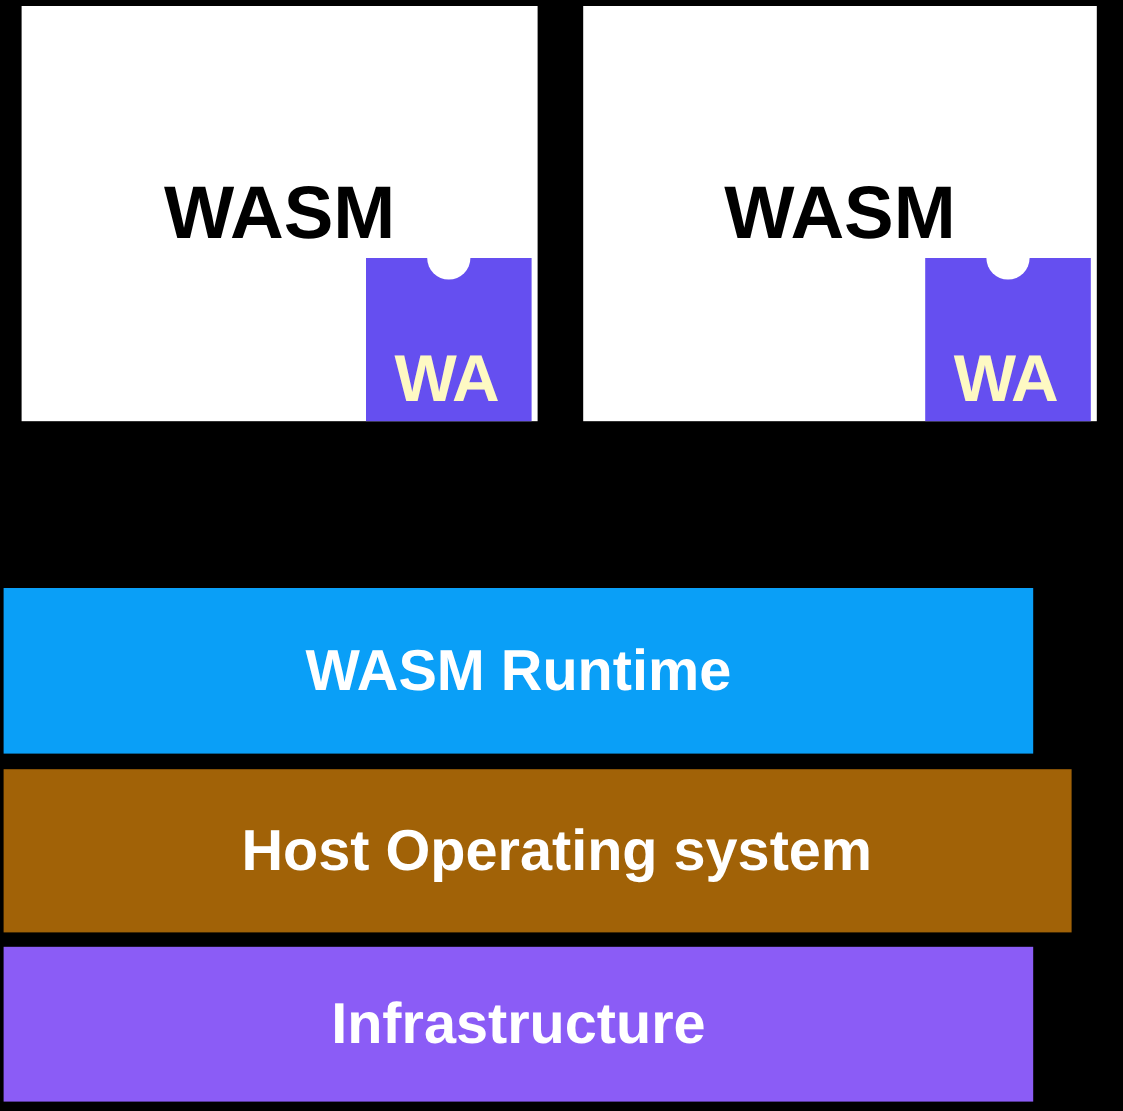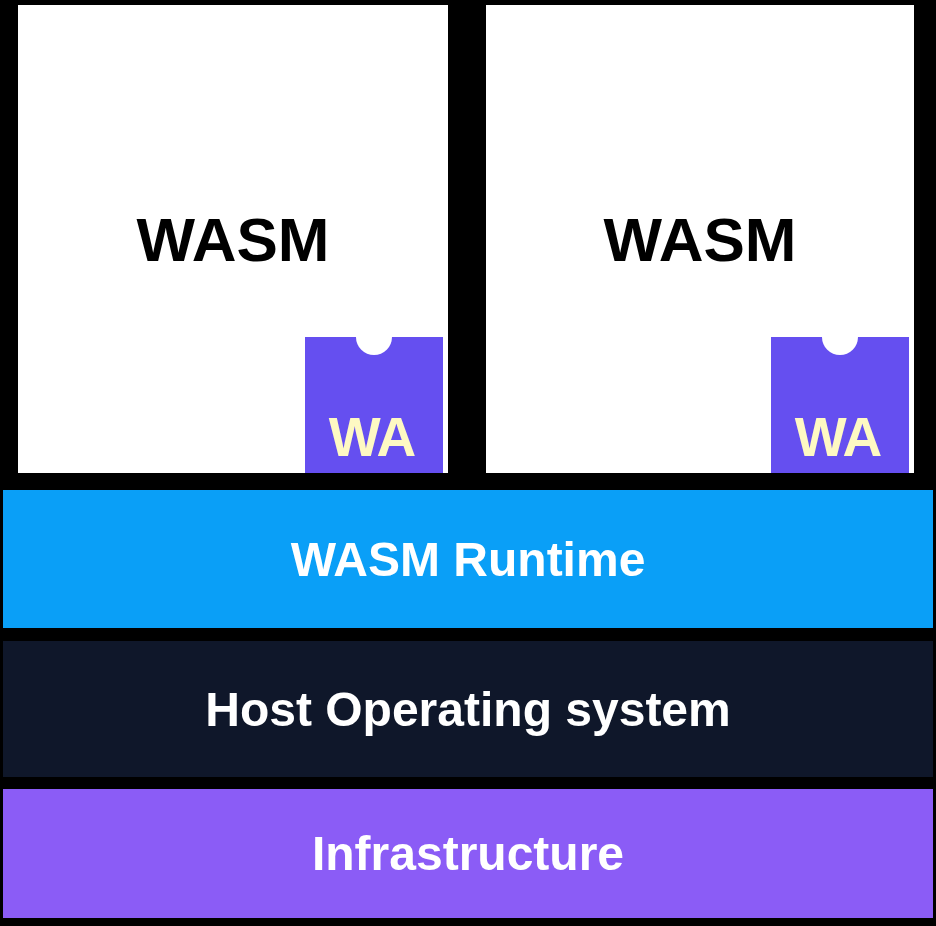--- a/index.html
+++ b/index.html
@@ -9,21 +9,21 @@
     height: 926px;
     background: #000;
     font-family: "Liberation Sans", sans-serif;
     overflow: hidden;
   }
 
   
   .module {
     position: absolute;
     top: 5px;
-    height: 468px;
+    height: 346px;
     background: #fff;
   }
   .module-a { left: 18px;  width: 430px; }
   .module-b { left: 486px; width: 428px; }
 
   .module-label {
     position: absolute;
     left: 0; right: 0;
     top: 50%;
     transform: translateY(-50%);
@@ -63,21 +63,21 @@
     font-weight: bold;
     font-size: 55px;
     letter-spacing: -1px;
     line-height: 1;
   }
 
   
   .layer {
     position: absolute;
     left: 3px;
-    width: 930px;
+    width: 858px;
     display: flex;
     align-items: center;
     justify-content: center;
     color: #fff;
     font-weight: bold;
     font-size: 48px;
   }
   .layer-runtime { top: 490px; height: 138px; }
   .layer-host    { top: 641px; height: 136px; }
   .layer-infra   { top: 789px; height: 129px; }
@@ -104,21 +104,21 @@
     <div class="wasm-badge" style="background: rgb(101, 79, 240);">
       <span class="badge-notch"></span>
       <span class="badge-text">WA</span>
     </div>
   </div>
 
   <div class="layer layer-runtime" style="background: rgb(10, 159, 247);">
     <span>WASM Runtime</span>
   </div>
 
-  <div class="layer layer-host" style="background: #0f172a;">
+  <div class="layer layer-host" style="background: #a16207; padding-left: 32px;">
     <span>Host Operating system</span>
   </div>
 
   <div class="layer layer-infra" style="background: #8b5cf6;">
     <span>Infrastructure</span>
   </div>
 
 </div>
 
 </body></html>

